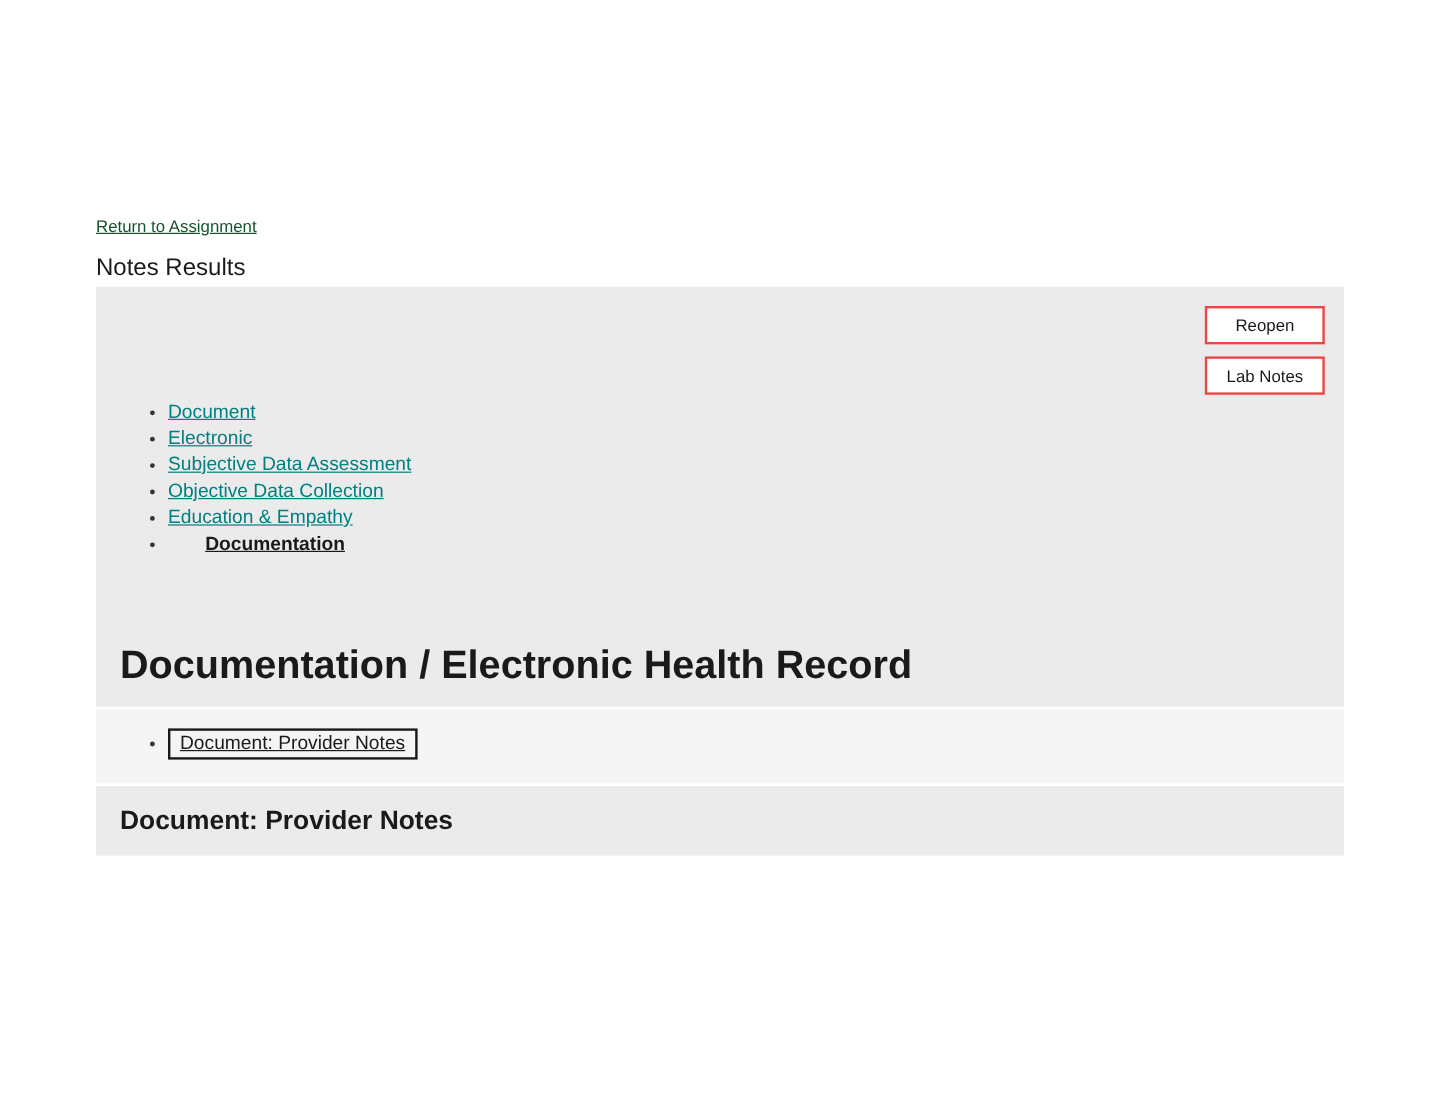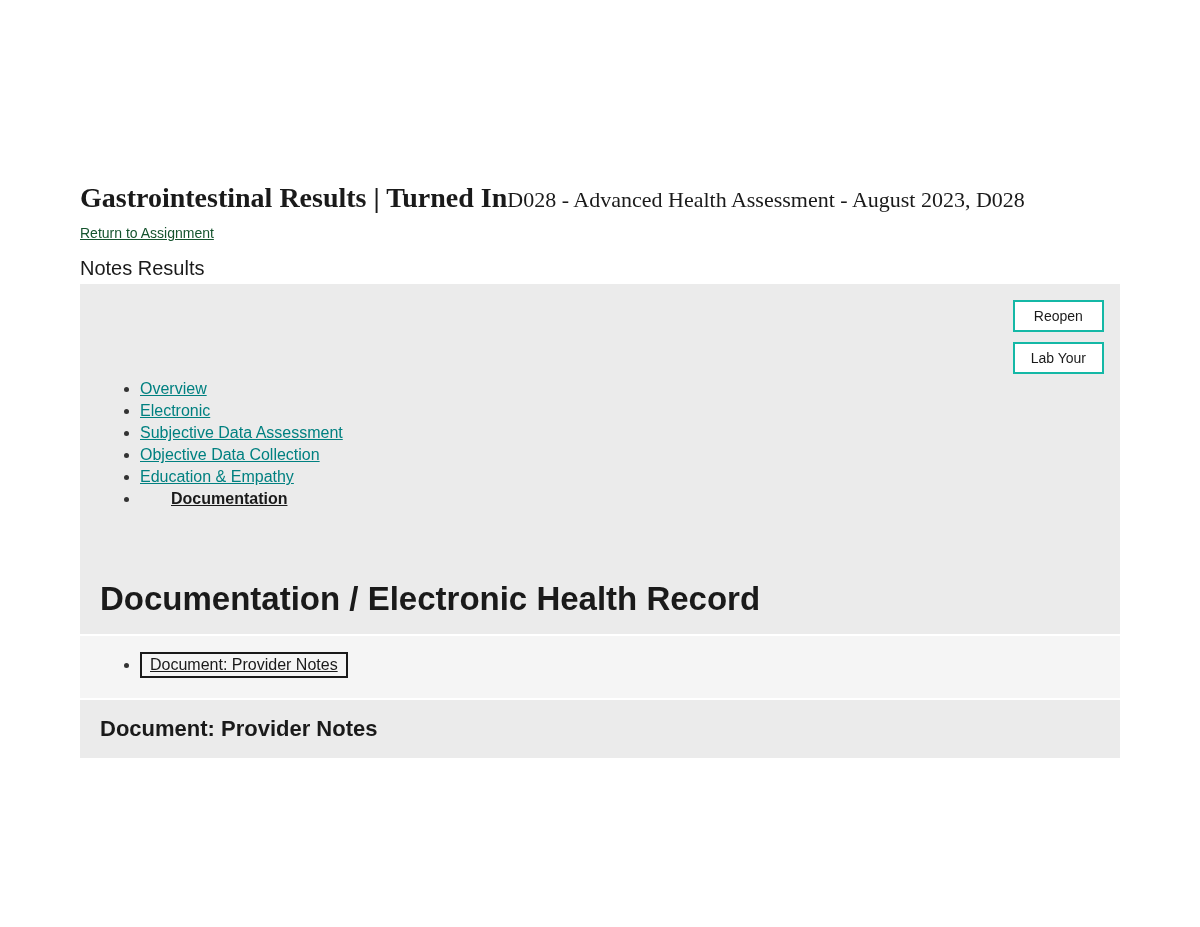--- a/index.html
+++ b/index.html
@@ -69,21 +69,21 @@
       position: absolute;
       top: 16px;
       right: 16px;
       display: flex;
       flex-direction: column;
       gap: 10px;
     }
 
     .action-btn {
       background: #ffffff;
-      border: 2px solid #14b8a6;
+      border: 2px solid #ef4444;
       color: #1a1a1a;
       padding: 6px 16px;
       font-size: 14px;
       font-family: Arial, sans-serif;
       cursor: pointer;
       min-width: 90px;
       text-align: center;
     }
 
     .nav-list {
@@ -169,43 +169,38 @@
       height: 2px;
       background: #ffffff;
     }
   </style>
 </head>
 <body>
 
 <div class="page-container">
 
   
-  <div class="page-title-area">
-    <div class="page-title">
-      <span class="bold-part">Gastrointestinal Results | Turned In</span><span class="normal-part">D028 - Advanced Health Assessment - August 2023, D028</span>
-    </div>
-  </div>
 
   
   <a class="return-link">Return to Assignment</a>
 
   
   <div class="your-results-label">Notes Results</div>
 
   
   <div class="main-content-box">
 
     <div class="action-buttons">
       <button class="action-btn">Reopen</button>
-      <button class="action-btn">Lab Your</button>
+      <button class="action-btn">Lab Notes</button>
     </div>
 
     <ul class="nav-list">
       <li>
-        <a>Overview</a>
+        <a>Document</a>
       </li>
       <li>
         <a>Electronic</a>
       </li>
       <li>
         <a>Subjective Data Assessment</a>
       </li>
       <li>
         <a>Objective Data Collection</a>
       </li>

